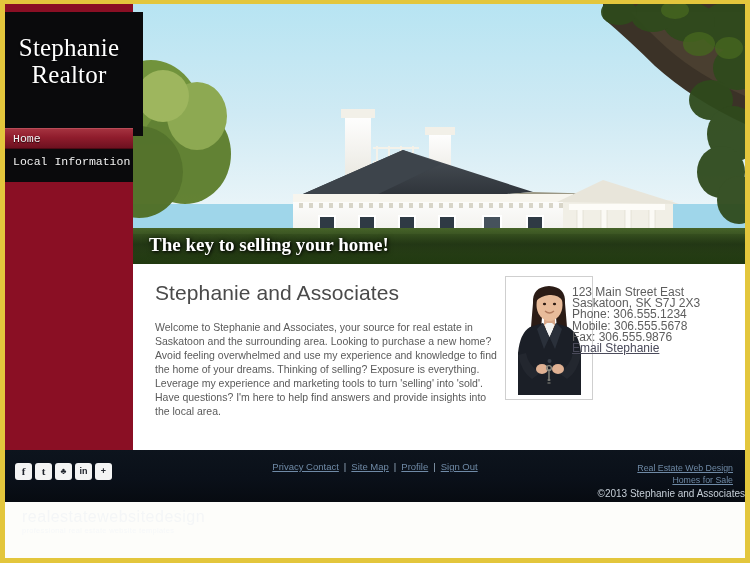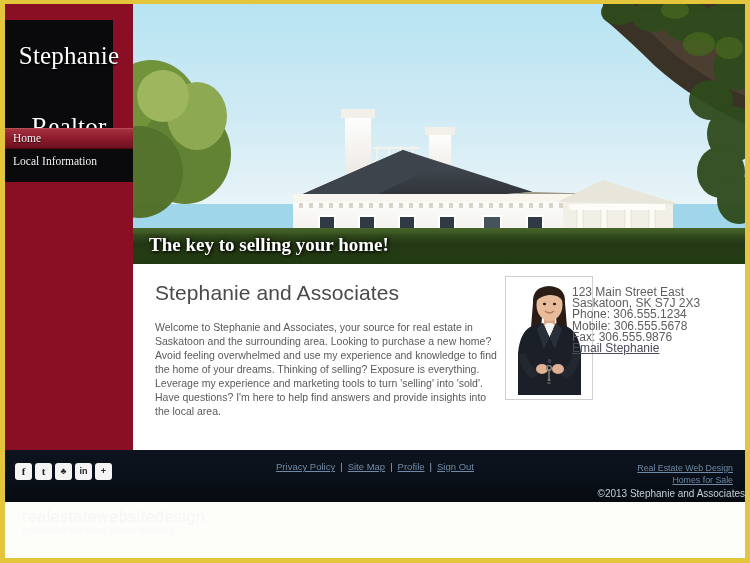--- a/index.html
+++ b/index.html
@@ -53,54 +53,55 @@
   
   #leftcol {
     position: absolute;
     left: 0; top: 0;
     width: 128px;
     height: 446px;
     background: #8a0f24;
   }
   #brandbox {
     position: absolute;
-    left: 0; top: 16px;
-    width: 108px;
+    left: 0; top: 8px;
+    width: 120px;
     height: 124px;
     background: #0a0a0c;
+    padding-left: 18px;
   }
   #brand {
     position: absolute;
     left: 0; top: 22px;
     width: 128px;
     text-align: center;
     font-family: "Liberation Serif", serif;
     color: #ffffff;
     font-size: 25px;
     line-height: 27px;
     letter-spacing: 0.2px;
     text-shadow: 0 1px 2px rgba(0,0,0,0.9);
   }
-  #brand .l2 { display: block; margin-top: 44px; }
+  #brand .l2 { display: block; }
 
   #nav {
     position: absolute;
     left: 0; top: 124px;
     width: 128px;
     background: #0a0a0c;
     padding-bottom: 9px;
   }
   .nav-item {
     display: block;
     height: 21px;
     line-height: 21px;
     padding-left: 8px;
     color: #f2f2f2;
     font-size: 11.5px;
-    font-family: Liberation Serif, serif;
+    font-family: Liberation Mono, monospace;
     box-sizing: border-box;
     cursor: pointer;
     white-space: nowrap;
     text-shadow: 0 1px 1px rgba(0,0,0,0.8);
   }
   .nav-item.active {
     background: linear-gradient(to bottom, #a4323f 0%, #8f1c2c 45%, #6d1120 100%);
     border-top: 1px solid #b84c58;
     border-bottom: 1px solid #4c0a14;
     height: 21px;
@@ -543,21 +544,21 @@
     <div id="footer">
       <div id="social">
         <div class="social-icon">f</div>
         <div class="social-icon">t</div>
         <div class="social-icon sans">♣</div>
         <div class="social-icon sans">in</div>
         <div class="social-icon sans">+</div>
       </div>
 
       <div id="footer-links">
-        <a>Privacy Policy</a><span class="sep">|</span><a>Site Map</a><span class="sep">|</span><a>Profile</a><span class="sep">|</span><a>Sign Out</a>
+        <a>Privacy Contact</a><span class="sep">|</span><a>Site Map</a><span class="sep">|</span><a>Profile</a><span class="sep">|</span><a>Sign Out</a>
       </div>
 
       <div id="copyright">©2013 Stephanie and Associates</div>
 
       <div id="credits">
         <a>Real Estate Web Design</a>
         <a>Homes for Sale</a>
       </div>
     </div>
 

